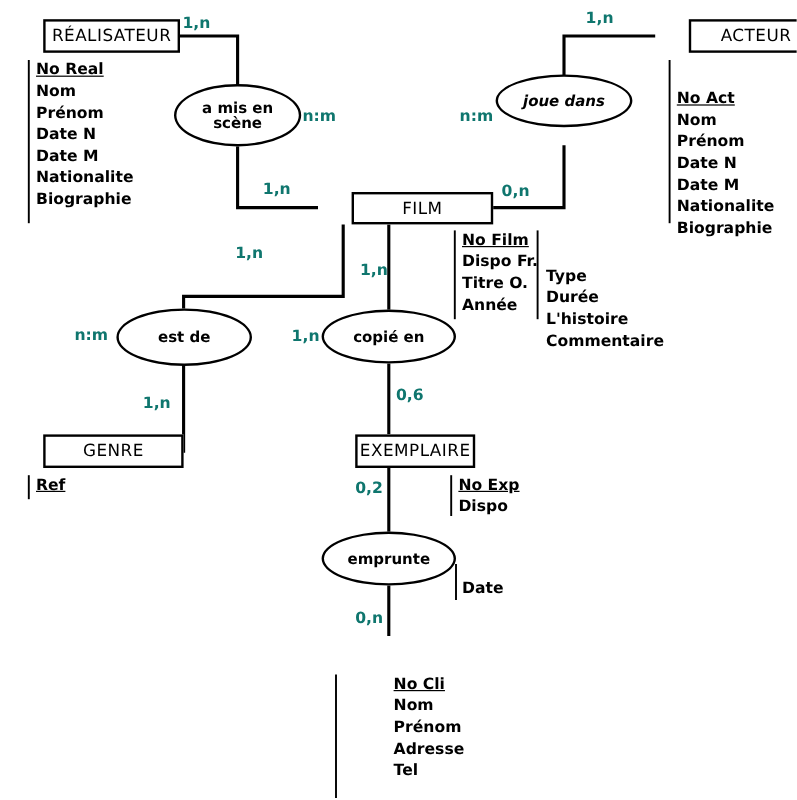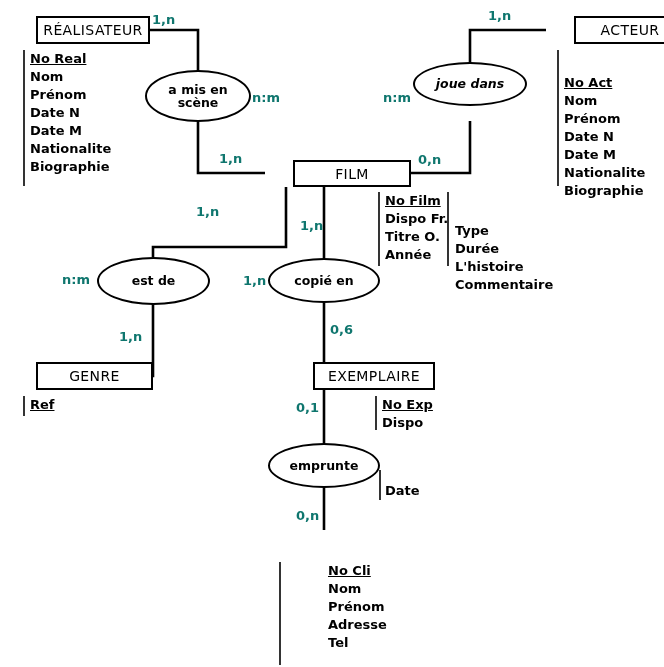--- a/index.html
+++ b/index.html
@@ -177,21 +177,21 @@
     <span class="attr-item">Commentaire</span>
   </div>
 
   <div class="entity-box" style="left:8px; top:362px; width:117px; height:28px;">
     <span class="entity-name">GENRE</span>
   </div>
   <div class="attr-list" style="left:30px; top:396px;">
     <span class="attr-item key">Ref</span>
   </div>
 
-  <div class="entity-box" style="left:285px; top:362px; width:122px; height:28px;">
+  <div class="entity-box" style="left:268px; top:362px; width:100px; height:28px;">
     <span class="entity-name">EXEMPLAIRE</span>
   </div>
   <div class="attr-list" style="left:382px; top:396px;">
     <span class="attr-item key">No Exp</span>
     <span class="attr-item">Dispo</span>
   </div>
 
   <div class="attr-list" style="left:286px; top:562px;margin-left:42px;">
     <span class="attr-item key">No Cli</span>
     <span class="attr-item">Nom</span>
@@ -238,17 +238,17 @@
   <div class="card-label" style="left:62px; top:272px;">n:m</div>
 
   <div class="card-label" style="left:119px; top:329px;">1,n</div>
 
   <div class="card-label" style="left:300px; top:218px;">1,n</div>
 
   <div class="card-label" style="left:243px; top:273px;">1,n</div>
 
   <div class="card-label" style="left:330px; top:322px;">0,6</div>
 
-  <div class="card-label" style="left:296px; top:400px;">0,1</div>
+  <div class="card-label" style="left:296px; top:400px;">0,2</div>
 
   <div class="card-label" style="left:296px; top:508px;">0,n</div>
 
 </div>
 
 </body></html>

